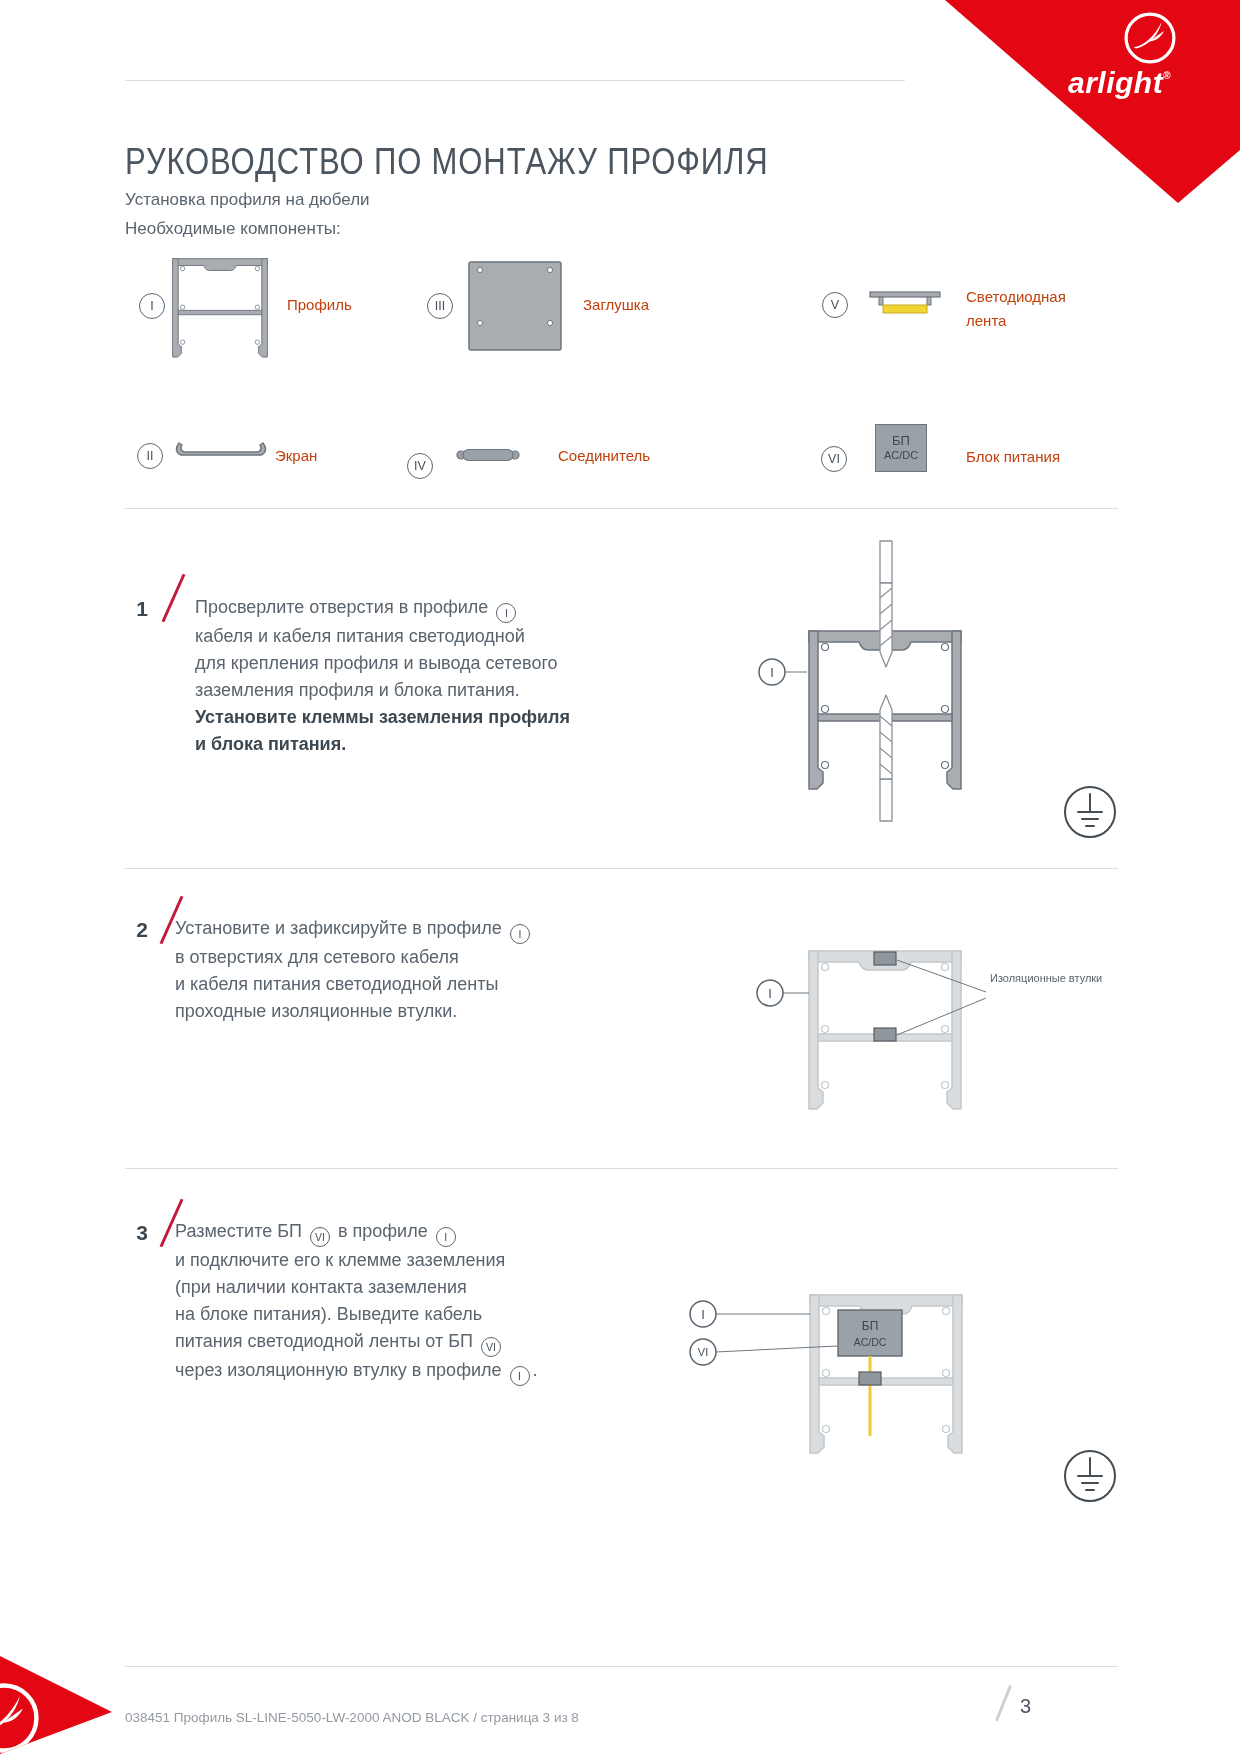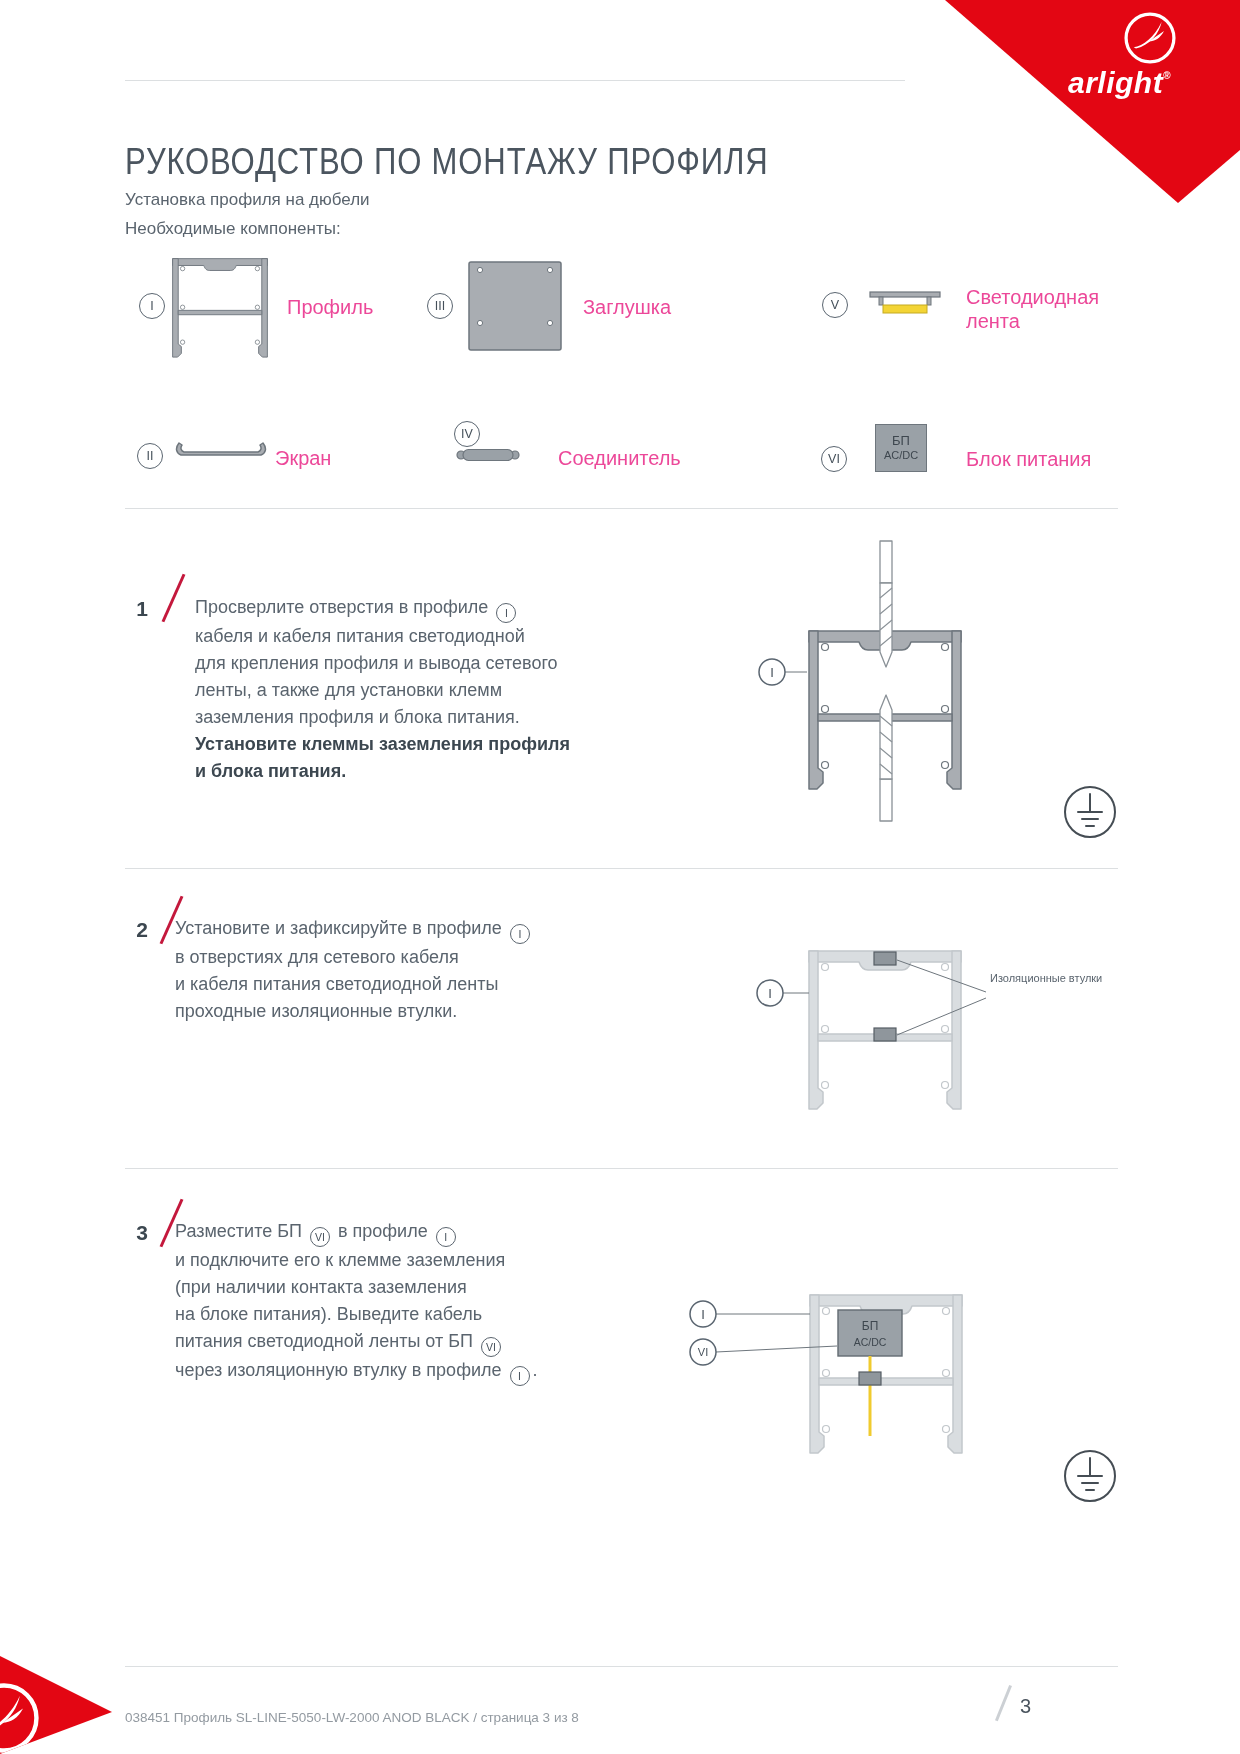--- a/index.html
+++ b/index.html
@@ -31,29 +31,29 @@
   #wordmark .reg{font-size:10px;vertical-align:14px;font-style:normal;}
   #corner-bottom{position:absolute;left:0;top:1640px;width:130px;height:114px;
                  background:#e30613;clip-path:polygon(0 16px,112px 72px,0 114px);}
   #emblem-bottom{position:absolute;left:-34px;top:40px;width:76px;height:76px;}
 
   
   .comp-circle{position:absolute;width:26px;height:26px;border:1.5px solid #5a6570;
                border-radius:50%;display:flex;align-items:center;justify-content:center;
                font-size:12.5px;color:#45505a;box-sizing:border-box;}
   #cc1{left:139px;top:293px;} #cc2{left:137px;top:443px;} #cc3{left:427px;top:293px;}
-  #cc4{left:407px;top:421px;margin-left:47px;} #cc5{left:822px;top:292px;} #cc6{left:821px;top:446px;}
+  #cc4{left:407px;top:453px;} #cc5{left:822px;top:292px;} #cc6{left:821px;top:446px;}
   .comp-icon{position:absolute;}
   #ci1{left:172px;top:258px;} #ci2{left:172px;top:440px;} #ci3{left:468px;top:261px;}
   #ci4{left:456px;top:446px;} #ci5{left:869px;top:288px;}
   #ci6{left:875px;top:424px;width:52px;height:48px;background:#9aa1a7;border:1.5px solid #6e767d;
        box-sizing:border-box;display:flex;flex-direction:column;align-items:center;justify-content:center;
        color:#3e474f;line-height:15px;}
   #ci6 .b1{font-size:13px;} #ci6 .b2{font-size:11px;}
-  .comp-label{position:absolute;font-size:20px;color:#ec4899;}
+  .comp-label{position:absolute;font-size:15px;color:#c2410c;}
   #cl1{left:287px;top:296px;} #cl2{left:275px;top:447px;} #cl3{left:583px;top:296px;}
   #cl4{left:558px;top:447px;} #cl5{left:966px;top:285px;width:140px;line-height:24px;}
   #cl6{left:966px;top:448px;}
 
   
   .step-num{position:absolute;font-size:21px;font-weight:bold;color:#3c4750;width:24px;text-align:center;}
   #sn1{left:130px;top:597px;} #sn2{left:130px;top:918px;} #sn3{left:130px;top:1221px;}
   .slash{position:absolute;width:3px;height:52px;background:#c4183c;transform:rotate(24deg);}
   #sl1{left:172px;top:572px;} #sl2{left:170px;top:894px;} #sl3{left:170px;top:1197px;}
   .step-text{position:absolute;left:175px;width:470px;font-size:18px;line-height:27px;color:#5a646e;}
@@ -201,21 +201,20 @@
   <div class="comp-label" id="cl6">Блок питания</div>
 
   <div class="rule" id="rule-1"></div>
 
   <div class="step-num" id="sn1">1</div>
   <div class="slash" id="sl1"></div>
   <div class="step-text" id="st1">
       <div class="tline">Просверлите отверстия в профиле <span class="ic">I</span></div>
       <div class="tline">кабеля и кабеля питания светодиодной</div>
       <div class="tline">для крепления профиля и вывода сетевого</div>
-      <div class="tline">ленты, а также для установки клемм</div>
       <div class="tline">заземления профиля и блока питания.</div>
       <div class="tline bold">Установите клеммы заземления профиля</div>
       <div class="tline bold">и блока питания.</div>
     </div>
   <svg class="diag" id="d1" width="240" height="290" viewBox="0 0 240 290">
     <use href="#profile-xs" x="68" y="90" width="154" height="162" class="dark"></use>
     <use href="#drill" x="138" y="0" width="16" height="130"></use>
     <use href="#drill" width="16" height="130" transform="translate(138,282) scale(1,-1)"></use>
     <line class="ldr" x1="45" y1="132" x2="67" y2="132"></line>
     <circle class="co" cx="32" cy="132" r="13"></circle>

